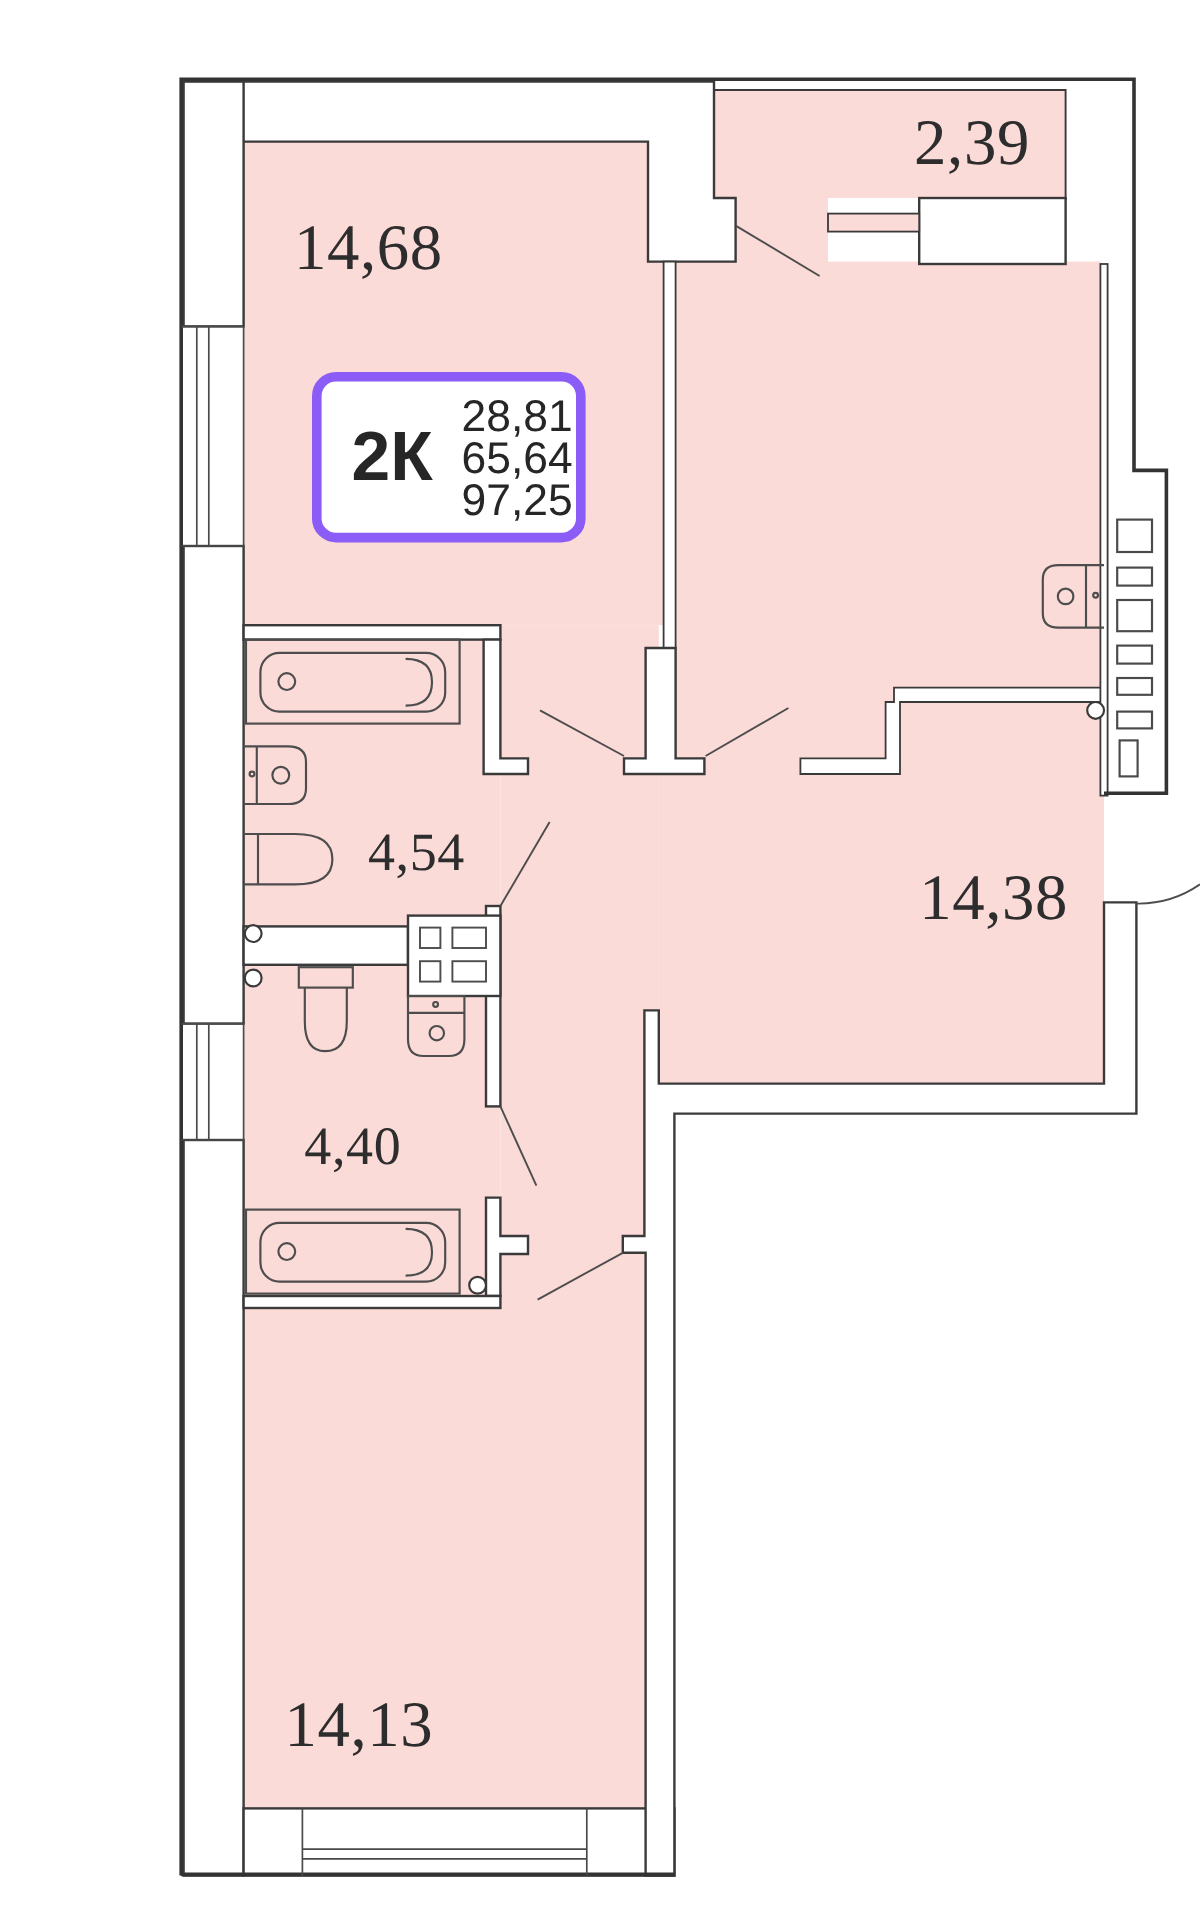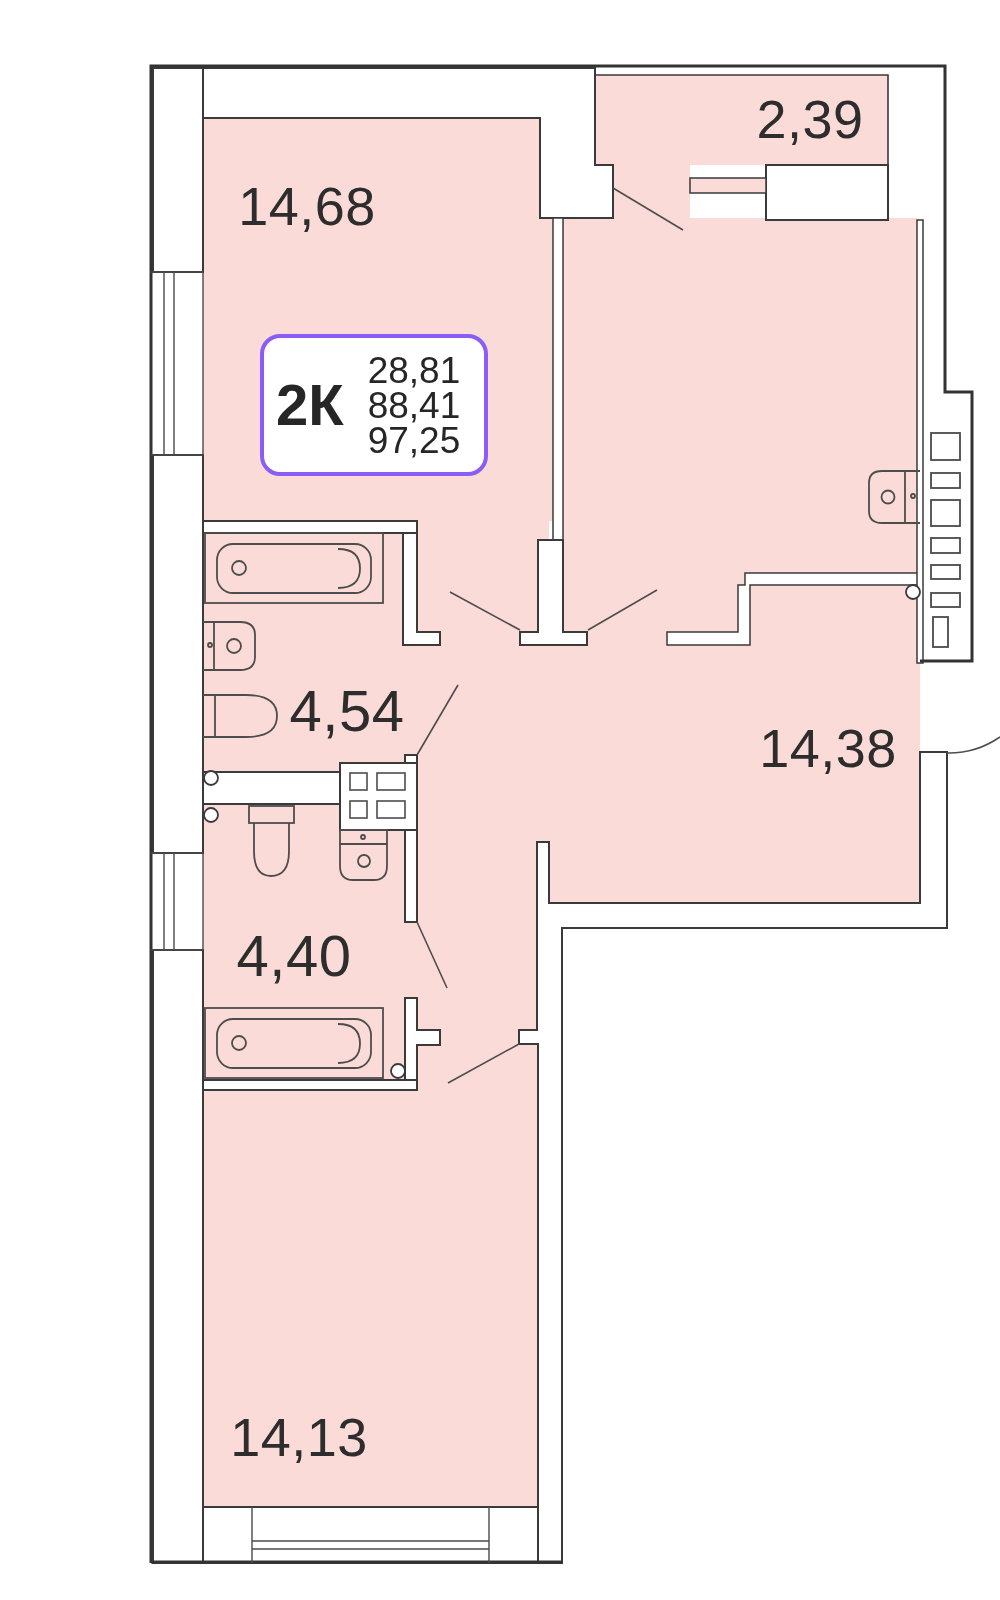--- a/index.html
+++ b/index.html
@@ -11,26 +11,26 @@
   .wall-thin{fill:#ffffff;stroke:#3a3a3a;stroke-width:1.5;}
   .outer{fill:none;stroke:#333333;stroke-width:3;stroke-linejoin:miter;}
   .thinline{fill:none;stroke:#3a3a3a;stroke-width:1.6;}
   .glass{fill:none;stroke:#4a4a4a;stroke-width:1.4;}
   .fix{fill:none;stroke:#4d4d4d;stroke-width:1.8;}
   .burner{fill:none;stroke:#4d4d4d;stroke-width:1.6;}
   .door{fill:none;stroke:#4d4d4d;stroke-width:1.6;}
   .riser{fill:#ffffff;stroke:#3a3a3a;stroke-width:1.8;}
   .shaft{fill:#ffffff;stroke:#4a4a4a;stroke-width:1.8;}
   .room-label{position:absolute;transform:translate(-50%,-50%);
-      font-size:54px;font-weight:500;color:#2d2d2d;letter-spacing:.5px;white-space:nowrap;}
-  .room-label.small{font-size:58px;}
+      font-size:54px;font-weight:500;color:#2d2d2d;letter-spacing:.5px;white-space:nowrap;font-family:Liberation Serif, serif;}
+  .room-label.small{font-size:45px;}
   .unit-card{position:absolute;left:260px;top:310px;width:228px;height:142px;
-      background:#ffffff;border:4px solid #8b5cf6;border-radius:20px;
+      background:#ffffff;border:8px solid #8b5cf6;border-radius:20px;
       display:flex;flex-direction:row;align-items:center;justify-content:flex-start;
-      box-sizing:border-box;padding-left:12px;gap:24px;margin-top:24px;}
+      box-sizing:border-box;padding-left:25px;gap:24px;}
   .unit-type{font-size:58px;font-weight:700;color:#262626;line-height:1;}
   .unit-areas{display:flex;flex-direction:column;align-items:flex-start;
       font-size:37px;font-weight:500;color:#262626;line-height:35px;}
 </style>
 </head>
 <body>
 
 <div id="stage">
 
   <svg id="plan-svg" width="1000" height="1600" viewBox="0 0 1000 1600">
@@ -184,18 +184,18 @@
   <div class="room-label" style="left:810px;top:119px;">2,39</div>
   <div class="room-label small" style="left:347px;top:710px;">4,54</div>
   <div class="room-label" style="left:828px;top:703px;margin-top:45px;">14,38</div>
   <div class="room-label small" style="left:294px;top:955px;">4,40</div>
   <div class="room-label" style="left:299px;top:1437px;">14,13</div>
 
   <div class="unit-card">
     <span class="unit-type">2К</span>
     <span class="unit-areas">
       <span>28,81</span>
-      <span>88,41</span>
+      <span>65,64</span>
       <span>97,25</span>
     </span>
   </div>
 
 </div>
 
 </body></html>

